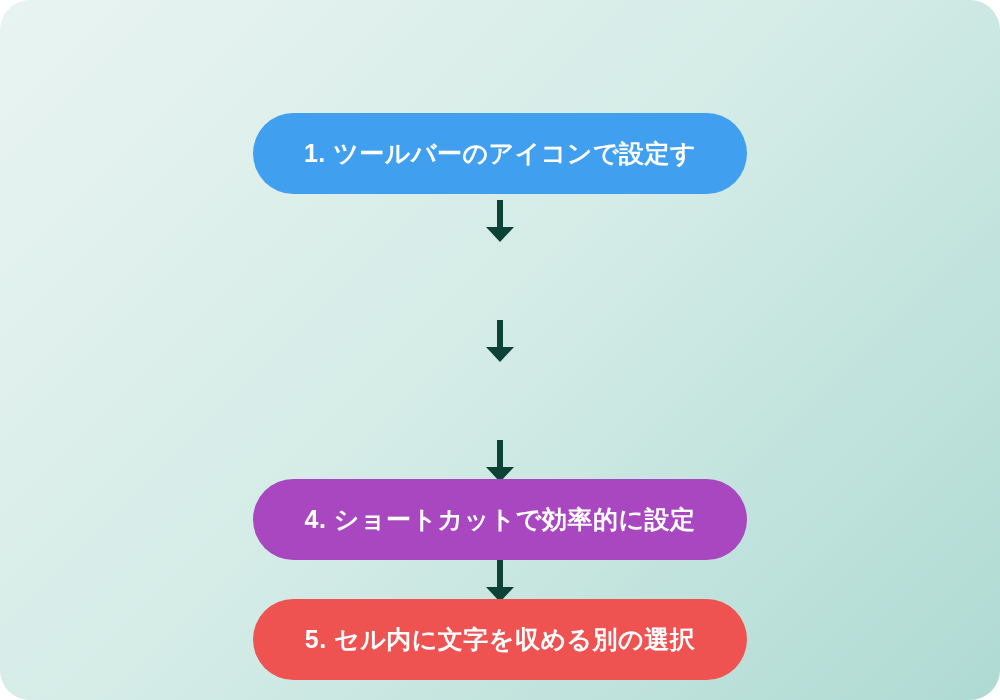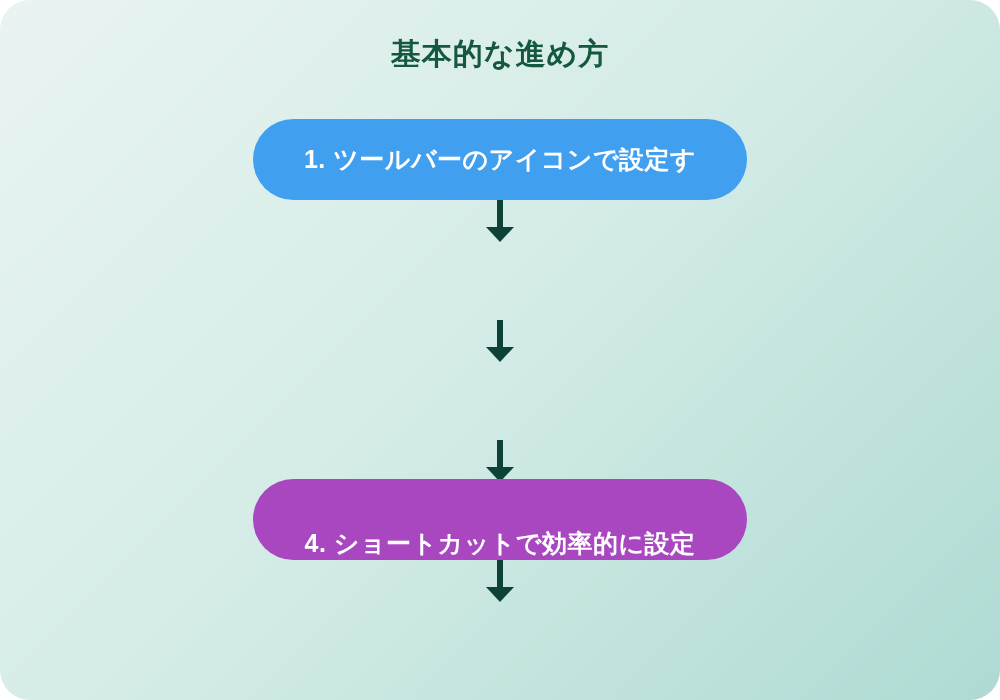--- a/index.html
+++ b/index.html
@@ -36,21 +36,21 @@
     display: flex;
     align-items: center;
     justify-content: center;
     color: #ffffff;
     font-size: 25px;
     font-weight: 700;
     letter-spacing: 0.5px;
     z-index: 2;
     text-align: center;
   }
-  .pill-1 { top: 119px; text-align: right; }
+  .pill-1 { top: 113px; text-align: right; }
   .pill-2 { top: 239px; }
   .pill-3 { top: 359px; }
   .pill-4 { top: 479px; }
   .pill-5 { top: 599px; }
   .arrow {
     position: absolute;
     left: 485px;
     width: 30px;
     height: 42px;
     z-index: 1;
@@ -61,21 +61,20 @@
   .arrow-3 { top: 440px; }
   .arrow-4 { top: 560px; }
   .arrow svg { display: block; }
   .arrow svg rect, .arrow svg polygon { fill: currentColor; }
 </style>
 </head>
 <body>
 
 <div class="canvas" style="background: linear-gradient(135deg, rgb(233, 244, 242) 0%, rgb(211, 235, 230) 50%, rgb(174, 218, 211) 100%);">
 
-  <div class="title" style="color: rgb(20, 89, 63);">基本的な進め方</div>
 
   <div class="pill pill-1" style="background: rgb(65, 159, 240);">
     <span>1. ツールバーのアイコンで設定す</span>
   </div>
 
   <div class="arrow arrow-1" style="color: rgb(13, 67, 54);">
     <svg width="30" height="42" viewBox="0 0 30 42">
       <rect x="12" y="0" width="6" height="30"></rect>
       <polygon points="1,27 29,27 15,42"></polygon>
     </svg>
@@ -90,25 +89,28 @@
   </div>
 
 
   <div class="arrow arrow-3" style="color: rgb(13, 67, 54);">
     <svg width="30" height="42" viewBox="0 0 30 42">
       <rect x="12" y="0" width="6" height="30"></rect>
       <polygon points="1,27 29,27 15,42"></polygon>
     </svg>
   </div>
 
-  <div class="pill pill-4" style="background: rgb(168, 71, 192); align-items: flex-end;">
+  <div class="pill pill-4" style="background: rgb(168, 71, 192);">
     <span>4. ショートカットで効率的に設定</span>
   </div>
 
   <div class="arrow arrow-4" style="color: rgb(13, 67, 54);">
     <svg width="30" height="42" viewBox="0 0 30 42">
       <rect x="12" y="0" width="6" height="30"></rect>
       <polygon points="1,27 29,27 15,42"></polygon>
     </svg>
   </div>
 
+  <div class="pill pill-5" style="background: rgb(239, 83, 81);">
+    <span>5. セル内に文字を収める別の選択</span>
+  </div>
 
 </div>
 
 </body></html>

